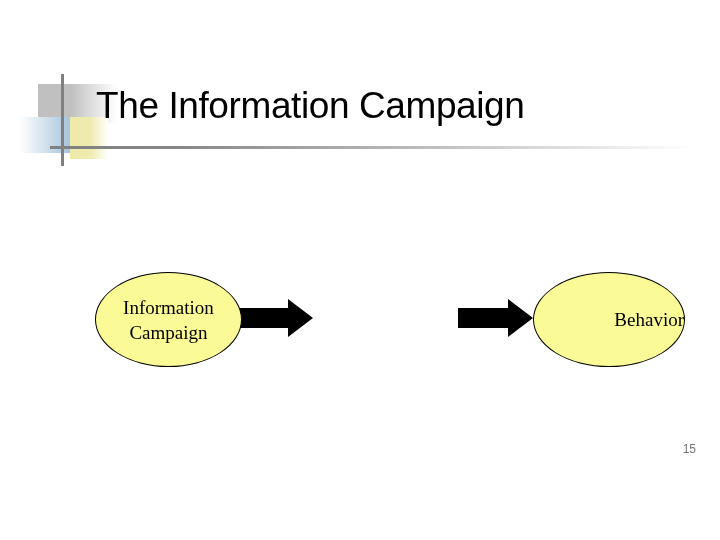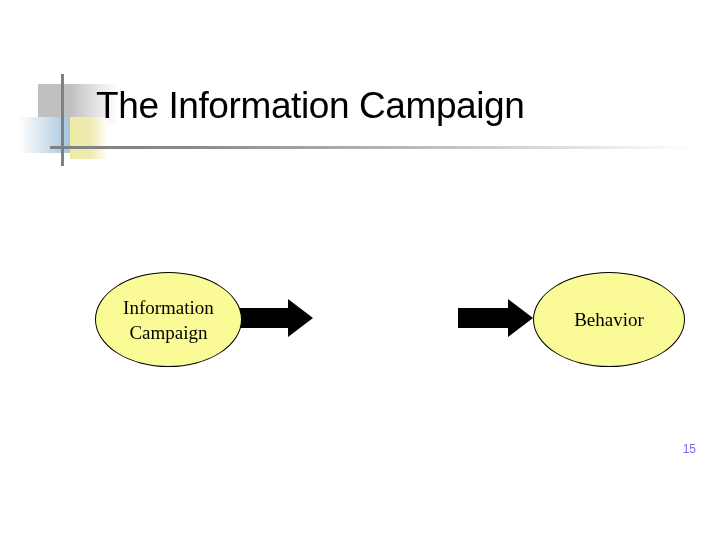--- a/index.html
+++ b/index.html
@@ -112,21 +112,21 @@
     white-space: pre-line;
   }
 
   
   .page-number {
     position: absolute;
     right: 24px;
     bottom: 15px;
     font-family: "Liberation Sans", sans-serif;
     font-size: 12px;
-    color: #8b5cf6;
+    color: #737373;
   }
 </style>
 </head>
 <body>
 
 <div id="slide">
 
   <div class="deco-gray-square"></div>
   <div class="deco-gray-fade"></div>
   <div class="deco-blue-rect"></div>
@@ -144,19 +144,19 @@
       <polygon points="458,308 508,308 508,299 533,318 508,337 508,328 458,328" fill="#000000" stroke="none"></polygon>
     </g>
   </svg>
 
   <div class="node-ellipse" style="left:95px; top:272px; width:147px; height:95px;">
     <span class="node-label">Information
 Campaign</span>
   </div>
 
 
-  <div class="node-ellipse" style="left:533px; top:272px; width:152px; height:95px;">
+  <div class="node-ellipse" style="left:533px; top:272px; width:152px; height:95px;justify-content:flex-end;">
     <span class="node-label">Behavior</span>
   </div>
 
   <div class="page-number">15</div>
 
 </div>
 
 </body></html>

